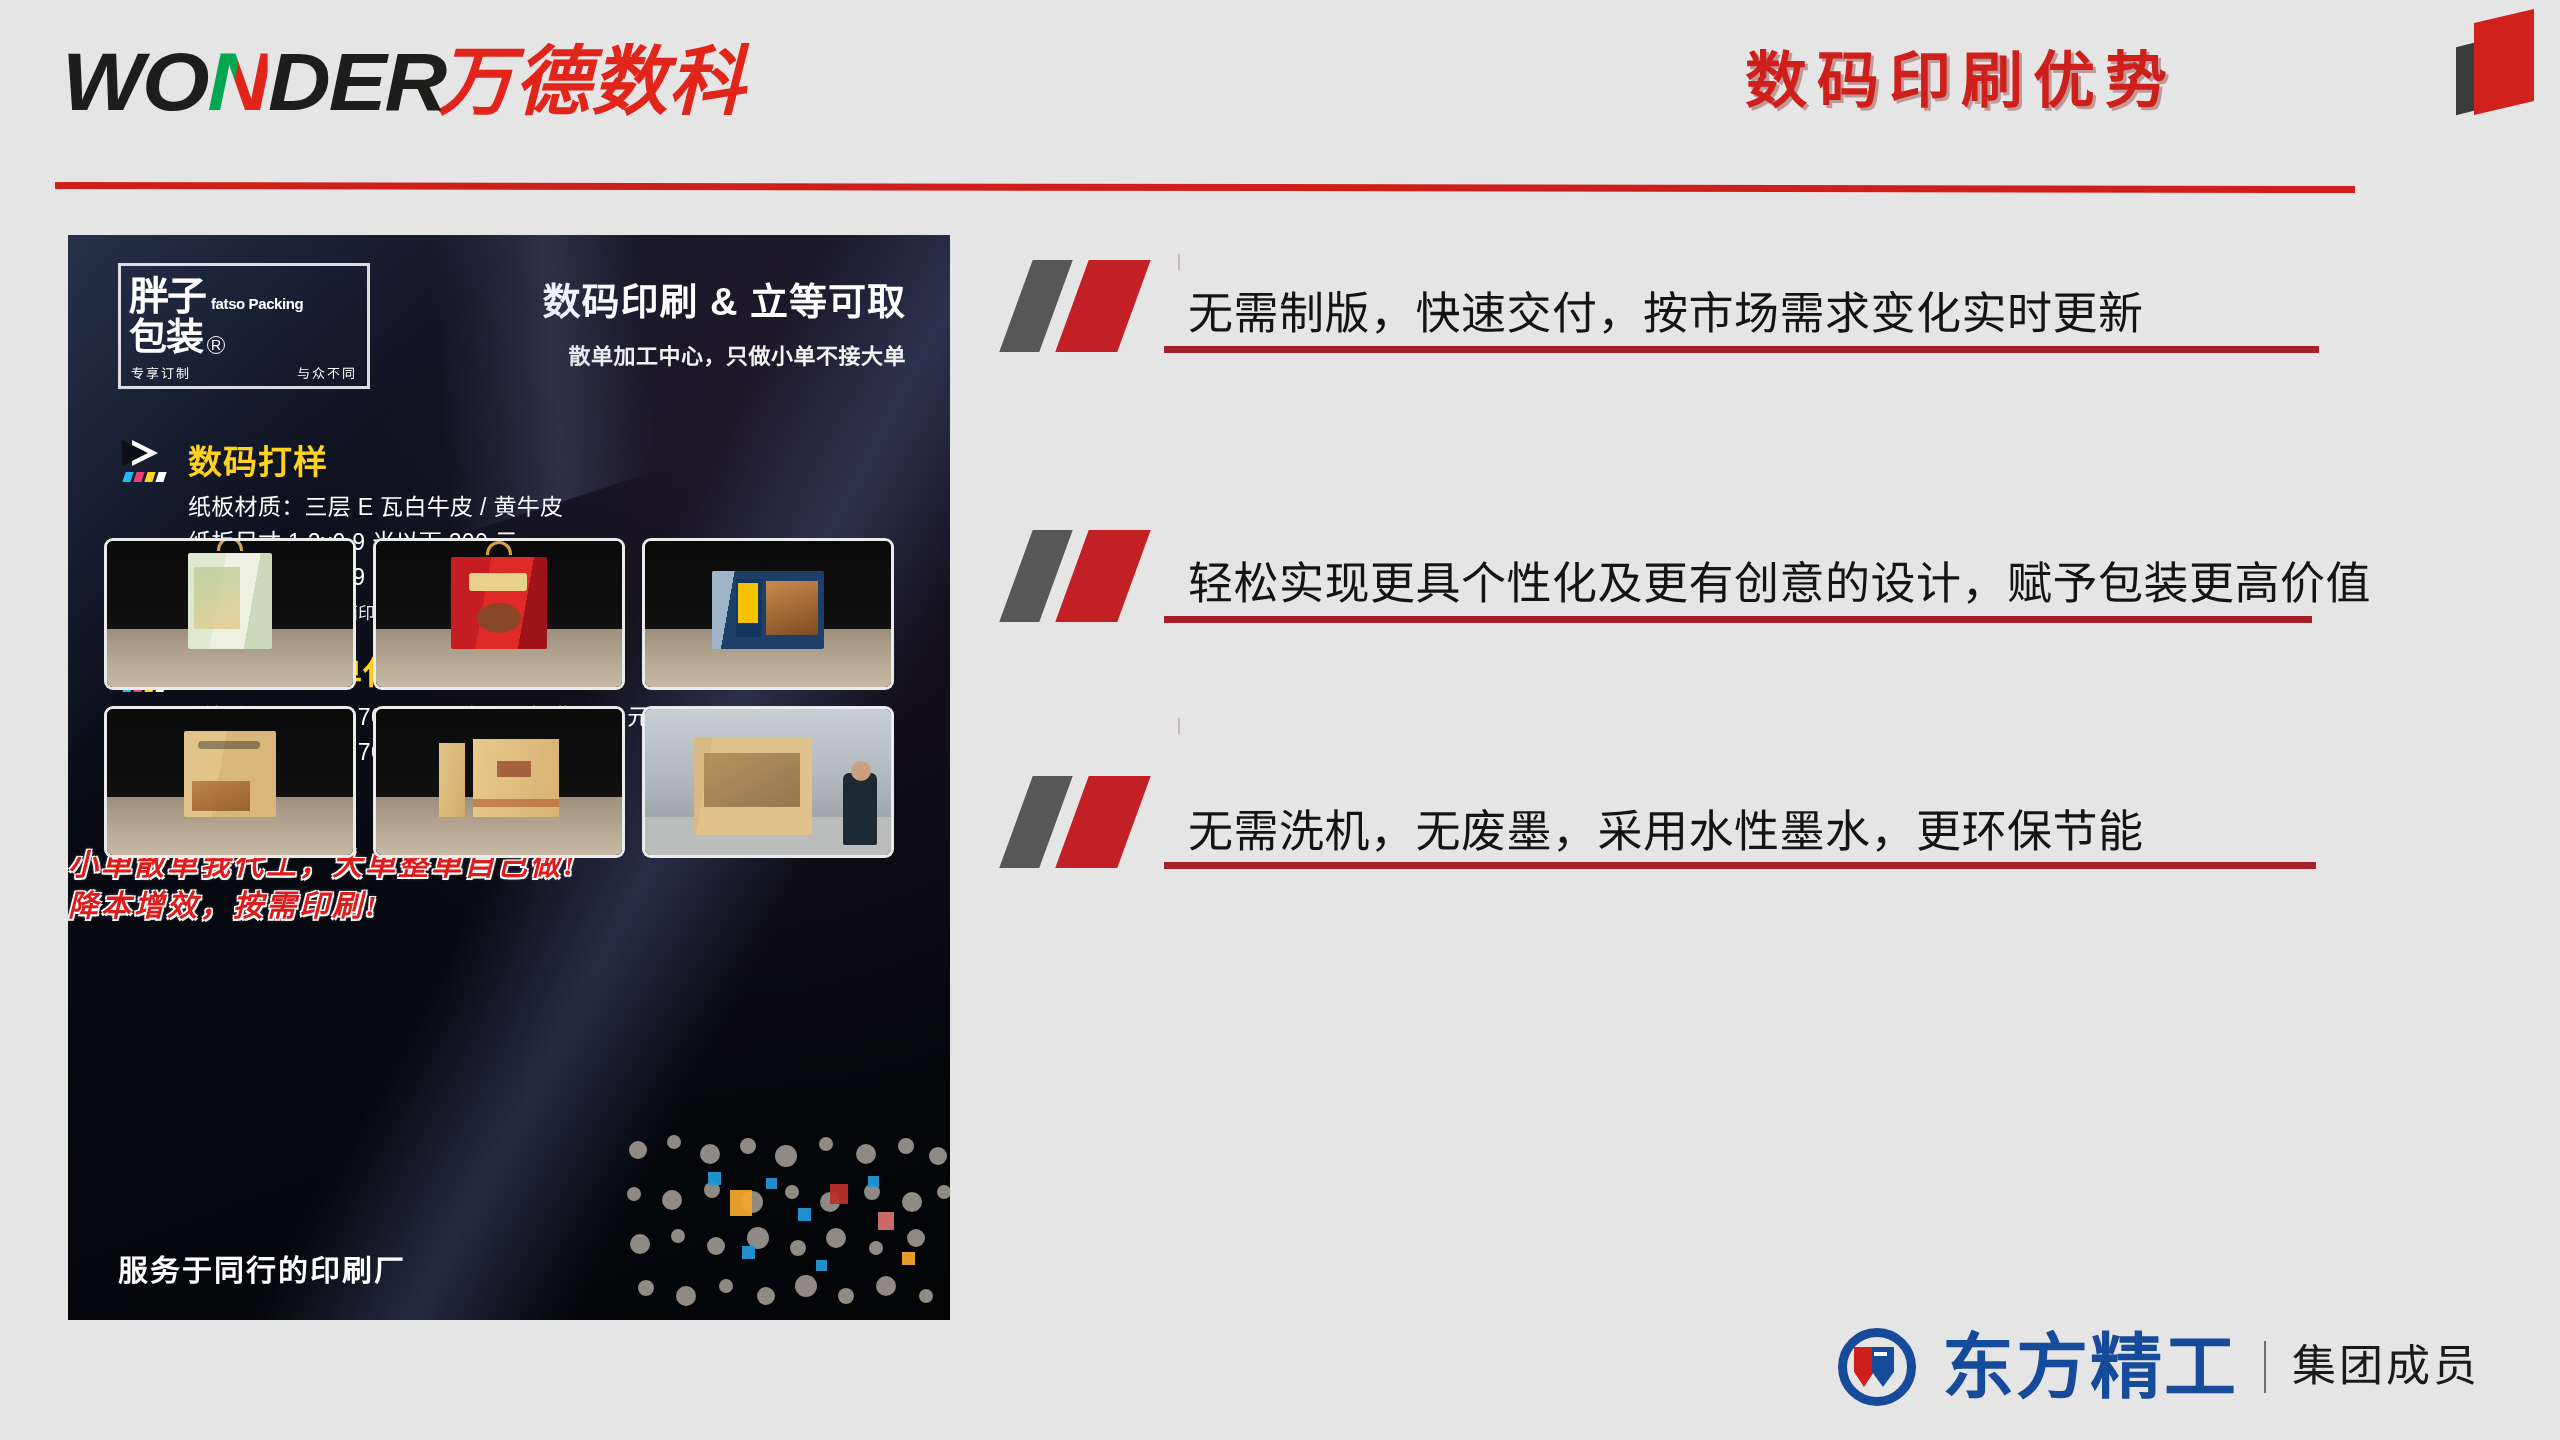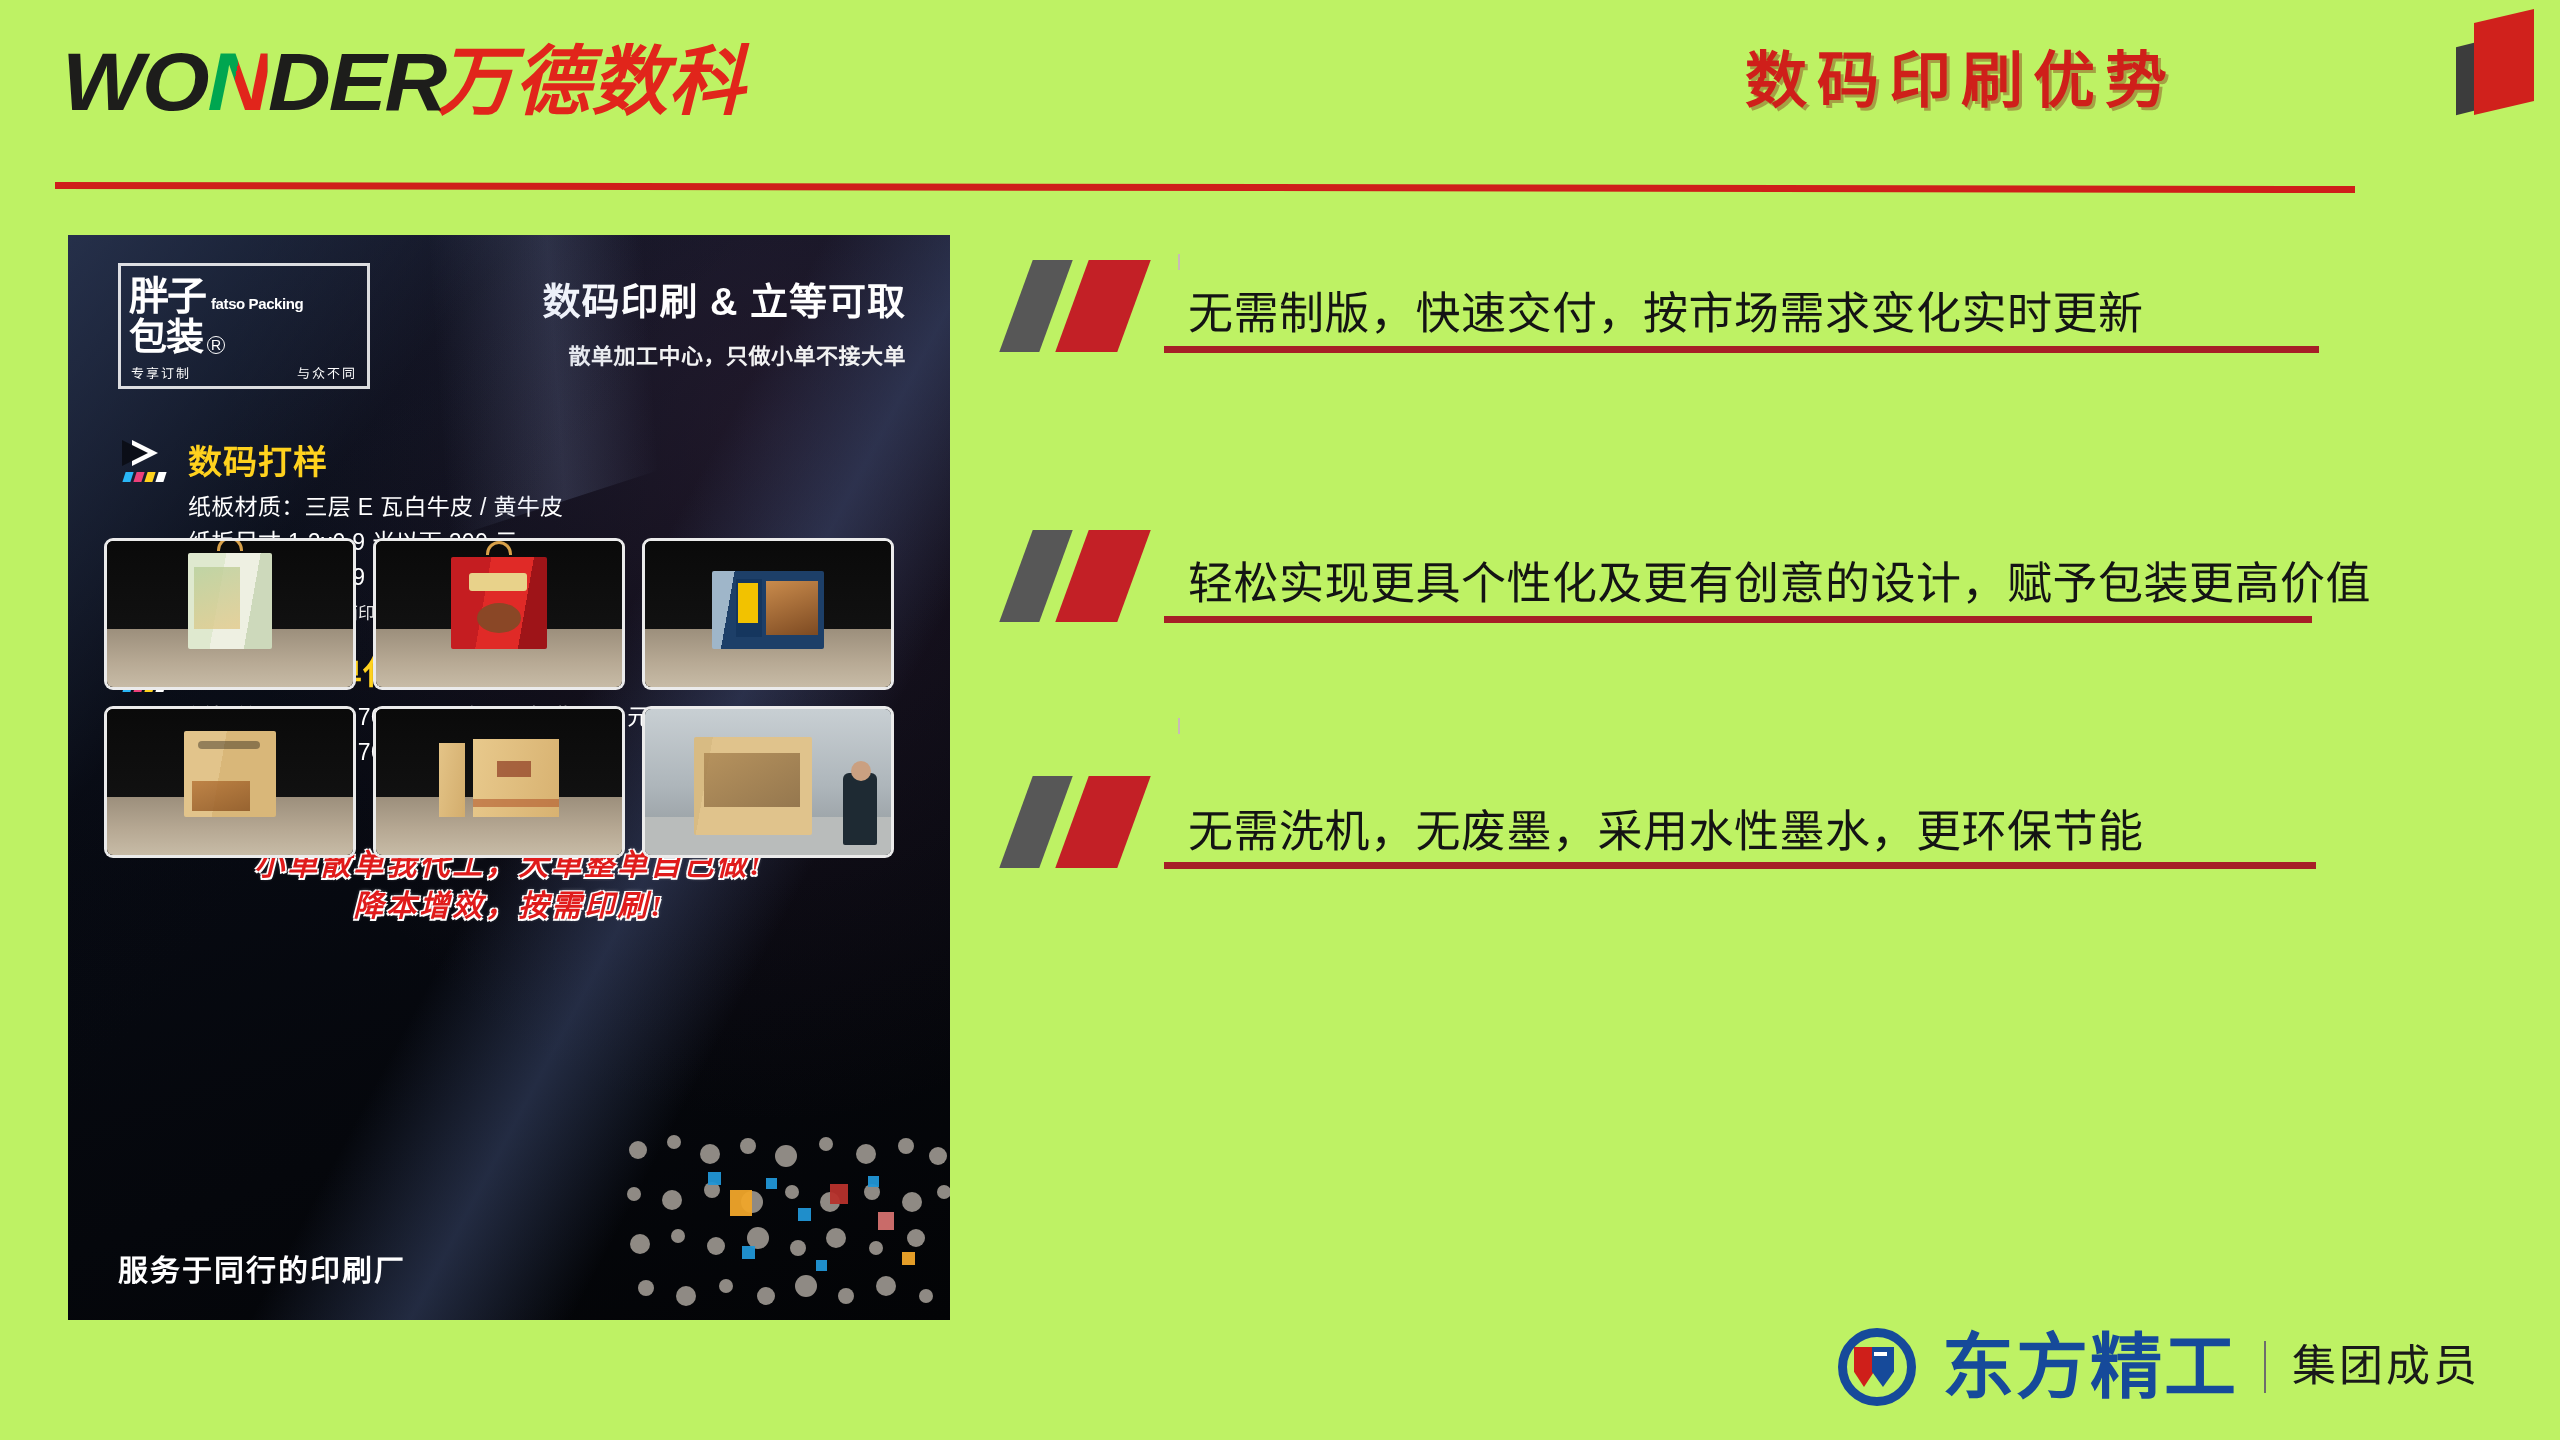--- a/index.html
+++ b/index.html
@@ -9,21 +9,21 @@
     height: 1440px;
     overflow: hidden;
     background: #fbfbfa;
     font-family: "Liberation Sans", "DejaVu Sans", sans-serif;
   }
 
   .slide {
     position: relative;
     width: 2560px;
     height: 1440px;
-    background: #bef264;
+    background: #e5e5e5;
   }
 
   
   .header {
     position: absolute;
     left: 0; top: 0;
     width: 2560px; height: 200px;
   }
 
   .brand-logo {
@@ -278,21 +278,21 @@
     color: #e6e6e6;
     margin-top: 4px;
     white-space: nowrap;
   }
 
   
   .p-slogan {
     position: absolute;
     left: 0; top: 610px;
     width: 882px;
-    text-align: center;
+    text-align: left;
   }
   .p-slogan div {
     font-family: "Liberation Serif", "DejaVu Serif", serif;
     font-size: 30px;
     font-weight: 900;
     font-style: italic;
     color: #e01b1b;
     letter-spacing: 3px;
     line-height: 1.35;
     text-shadow:

